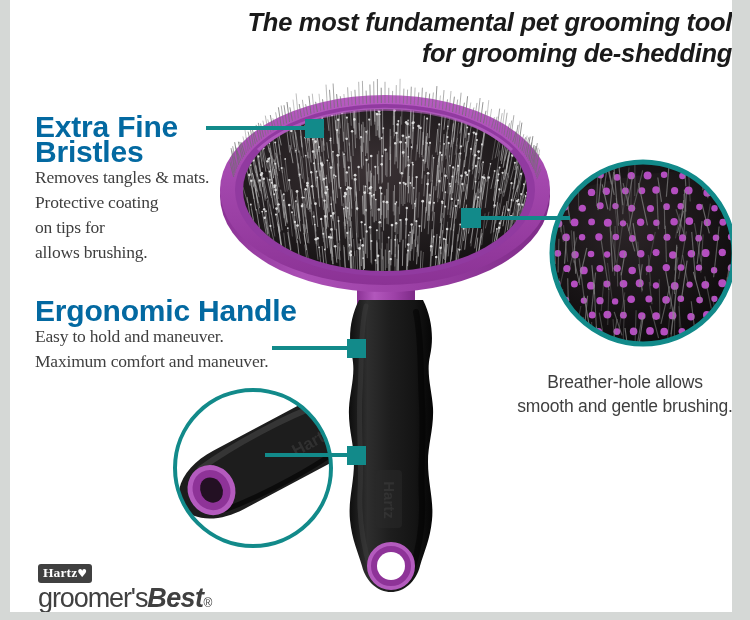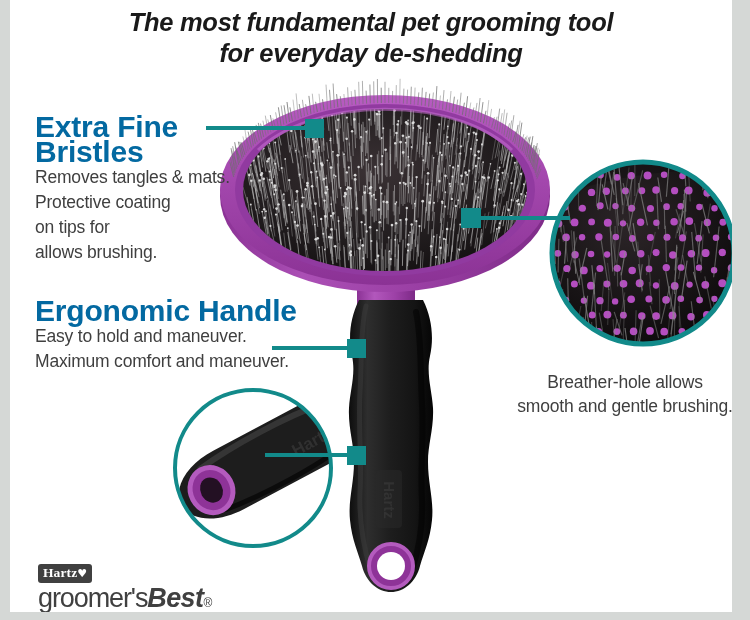--- a/index.html
+++ b/index.html
@@ -37,38 +37,38 @@
     width: 722px;
     text-align: center;
     font-family: "Liberation Sans", sans-serif;
     font-style: italic;
     font-weight: bold;
     font-size: 25.5px;
     line-height: 31px;
     color: #1a1a1a;
     letter-spacing: -0.3px;
   }
-  .headline span { display: block; }
+  .headline span { display: block; text-align: right; }
   
   .callout {
     position: absolute;
     color: #3c3c3c;
   }
   .callout h3 {
     margin: 12px 0 1px 0;
     font-family: "Liberation Sans", sans-serif;
     font-weight: bold;
     font-size: 30px;
     line-height: 25px;
     color: #0369a1;
     letter-spacing: -0.2px;
   }
   .callout p {
     margin: 0;
-    font-family: Liberation Sans, sans-serif;
+    font-family: Liberation Serif, serif;
     font-weight: normal;
     font-size: 17.5px;
     line-height: 25px;
     color: #3f3f3f;
     letter-spacing: -0.2px;
   }
   #callout-bristles { left: 25px; top: 102px; width: 230px; }
   #callout-handle   { left: 25px; top: 286px; width: 270px; }
   #caption-breather {
     position: absolute;
@@ -118,21 +118,21 @@
   #art { position: absolute; left: 0; top: 0; }
 </style>
 </head>
 <body>
 
 <div id="infographic">
   <div class="canvas">
 
     <div class="headline">
       <span>The most fundamental pet grooming tool</span>
-      <span>for everyday de-shedding</span>
+      <span>for grooming de-shedding</span>
     </div>
 
     <svg id="art" width="722" height="612" viewBox="0 0 722 612">
       <defs>
         <radialGradient id="padGrad" cx="45%" cy="38%" r="70%">
           <stop offset="0%" stop-color="#3a3134"></stop>
           <stop offset="55%" stop-color="#241f21"></stop>
           <stop offset="100%" stop-color="#120f10"></stop>
         </radialGradient>
         <linearGradient id="rimGrad" x1="0" y1="0" x2="0" y2="1">

